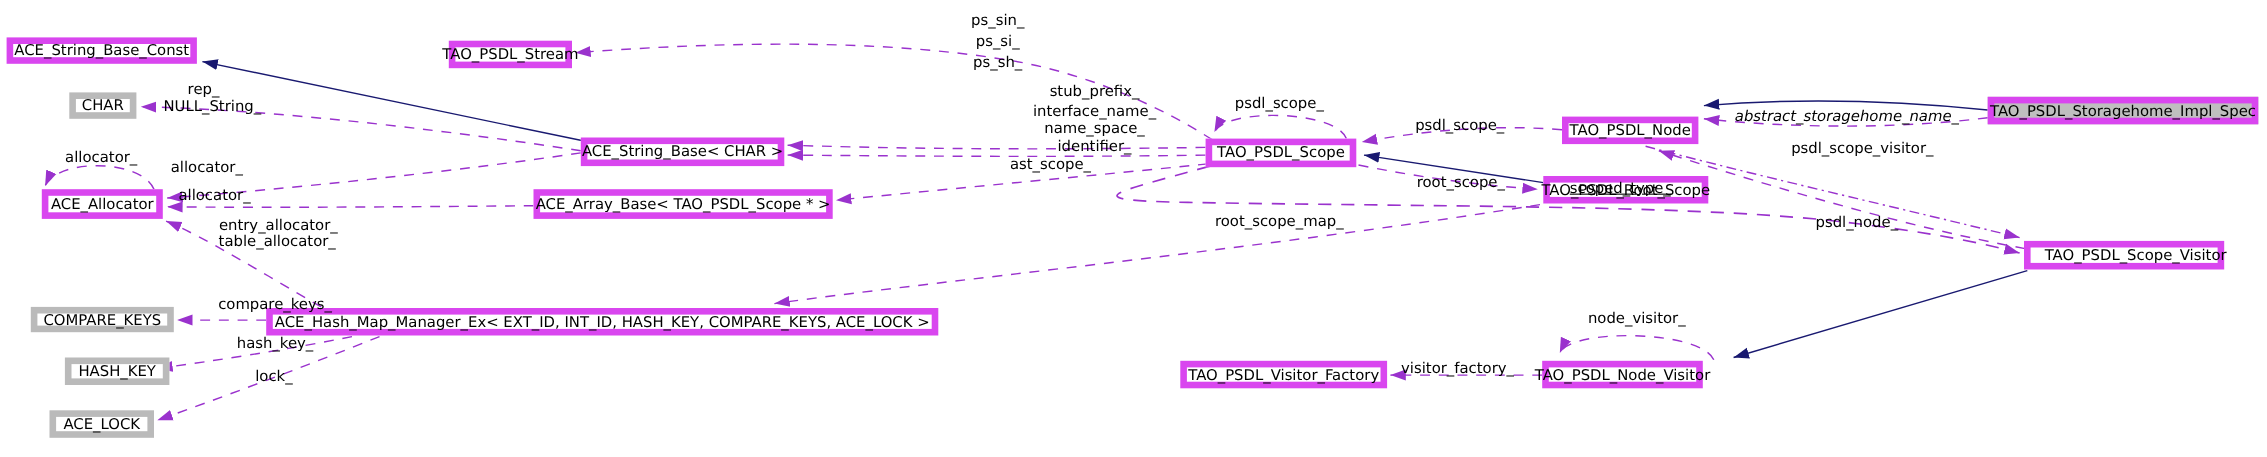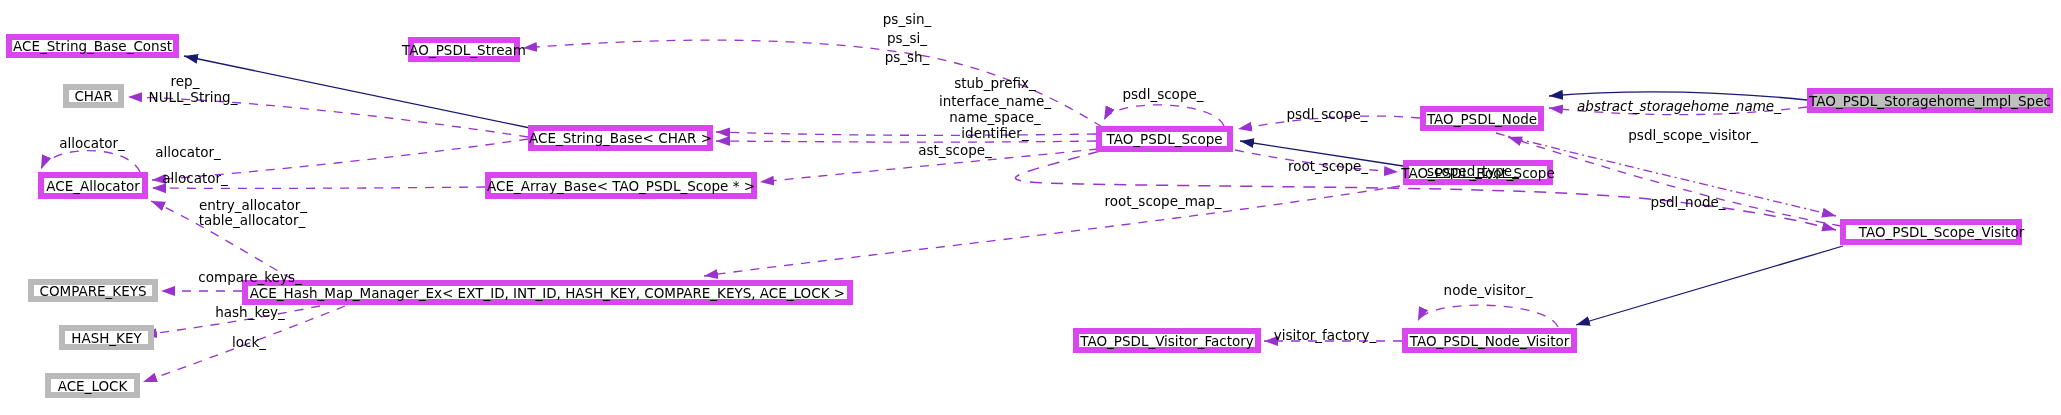--- a/index.html
+++ b/index.html
@@ -67,21 +67,21 @@
     <div class="node param" style="left: 28px; top: 279px; width: 130px; height: 23px;">COMPARE_KEYS</div>
     <div class="node" style="left: 242px; top: 280px; width: 611px; height: 25px;">ACE_Hash_Map_Manager_Ex&lt; EXT_ID, INT_ID, HASH_KEY, COMPARE_KEYS, ACE_LOCK &gt;</div>
     <div class="node param" style="left: 45px; top: 325px; width: 95px; height: 25px; margin-left: 14px;">HASH_KEY</div>
     <div class="node param" style="left: 45px; top: 373px; width: 95px; height: 25px;">ACE_LOCK</div>
     <div class="node" style="left: 1096px; top: 126px; width: 137px; height: 26px;">TAO_PSDL_Scope</div>
     <div class="node" style="left: 1420px; top: 106px; width: 124px; height: 25px;">TAO_PSDL_Node</div>
     <div class="node" style="left: 1403px; top: 160px; width: 150px; height: 25px;">TAO_PSDL_Root_Scope</div>
     <div class="node highlight" style="left: 1807px; top: 88px; width: 246px; height: 25px;">TAO_PSDL_Storagehome_Impl_Spec</div>
     <div class="node" style="left: 1840px; top: 219px; width: 182px; height: 26px; padding-left: 21px;">TAO_PSDL_Scope_Visitor</div>
     <div class="node" style="left: 1073px; top: 328px; width: 188px; height: 25px;">TAO_PSDL_Visitor_Factory</div>
-    <div class="node" style="left: 1402px; top: 328px; width: 175px; height: 25px;">TAO_PSDL_Node_Visitor</div>
+    <div class="node" style="left: 1402px; top: 328px; width: 146px; height: 25px;">TAO_PSDL_Node_Visitor</div>
     <div class="edge-label" style="left: 185px; top: 74px;">rep_</div>
     <div class="edge-label" style="left: 193px; top: 90px;">NULL_String_</div>
     <div class="edge-label" style="left: 92px; top: 136px;">allocator_</div>
     <div class="edge-label" style="left: 188px; top: 145px;">allocator_</div>
     <div class="edge-label" style="left: 195px; top: 171px;">allocator_</div>
     <div class="edge-label" style="left: 253px; top: 198px;">entry_allocator_</div>
     <div class="edge-label" style="left: 252px; top: 213px;">table_allocator_</div>
     <div class="edge-label" style="left: 250px; top: 270px;">compare_keys_</div>
     <div class="edge-label" style="left: 250px; top: 305px;">hash_key_</div>
     <div class="edge-label" style="left: 249px; top: 335px;">lock_</div>

